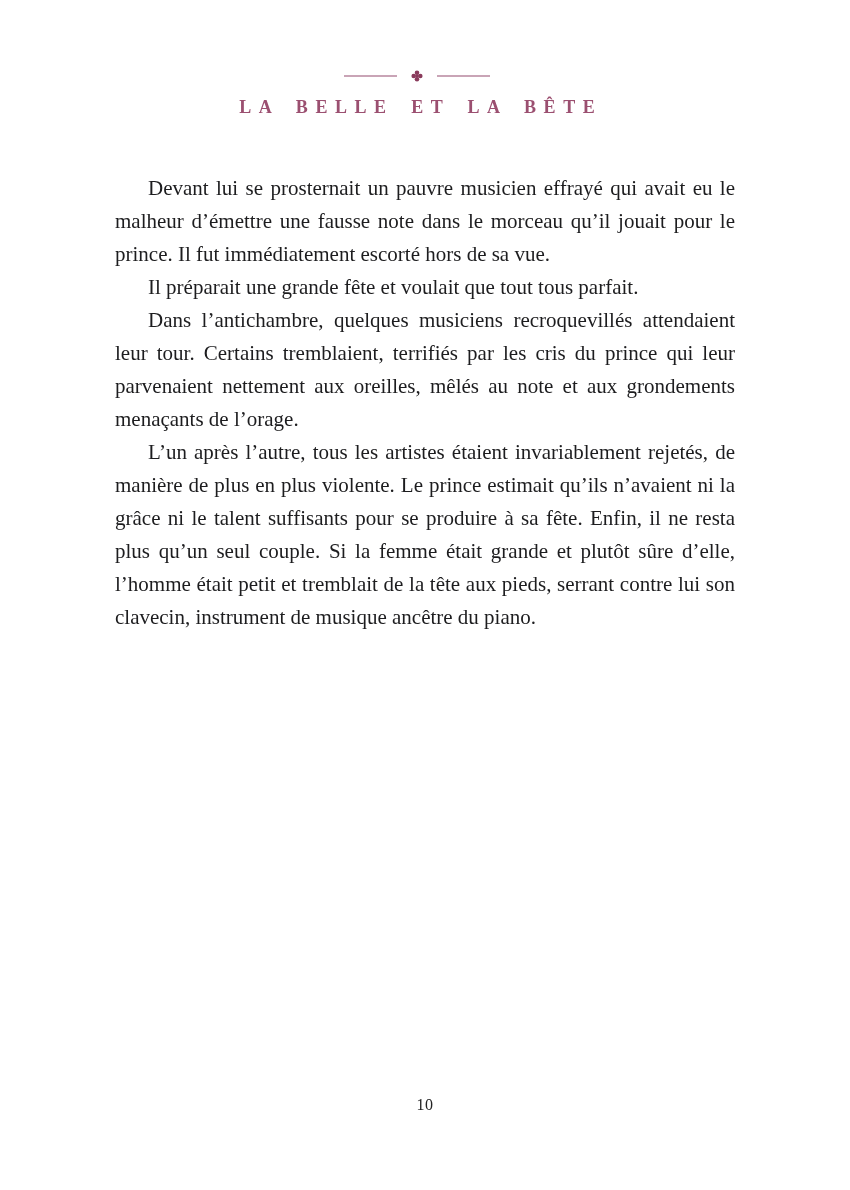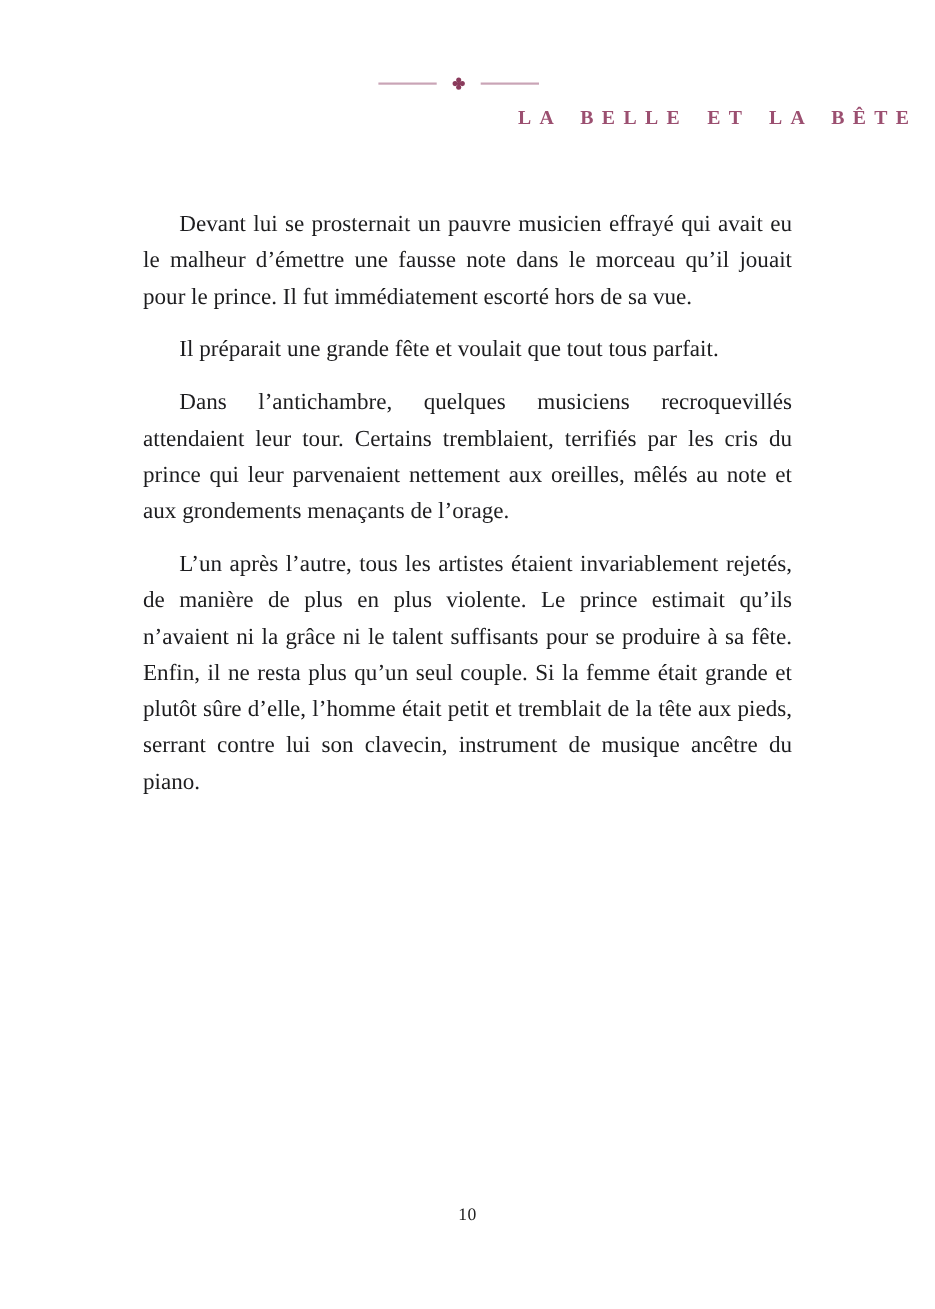--- a/index.html
+++ b/index.html
@@ -15,21 +15,21 @@
     position: relative;
     width: 850px;
     height: 1190px;
   }
   
   .chapter-header {
     position: absolute;
     top: 0;
     left: 0;
     right: 16px;
-    text-align: right;
+    text-align: center;
   }
   .divider {
     margin-top: 69px;
     display: flex;
     align-items: center;
     justify-content: center;
     gap: 14px;
     height: 13px;
   }
   .rule {
@@ -61,21 +61,21 @@
     position: absolute;
     top: 172px;
     left: 115px;
     width: 620px;
     font-size: 21px;
     line-height: 33px;
     color: var(--body-text, #1d1d1f);
     text-align: justify;
   }
   .text-block p {
-    margin: 15px;
+    margin: 0;
     padding: 0;
     text-indent: 33px;
   }
   
   .page-footer {
     position: absolute;
     top: 1096px;
     left: 0;
     right: 0;
     text-align: center;

